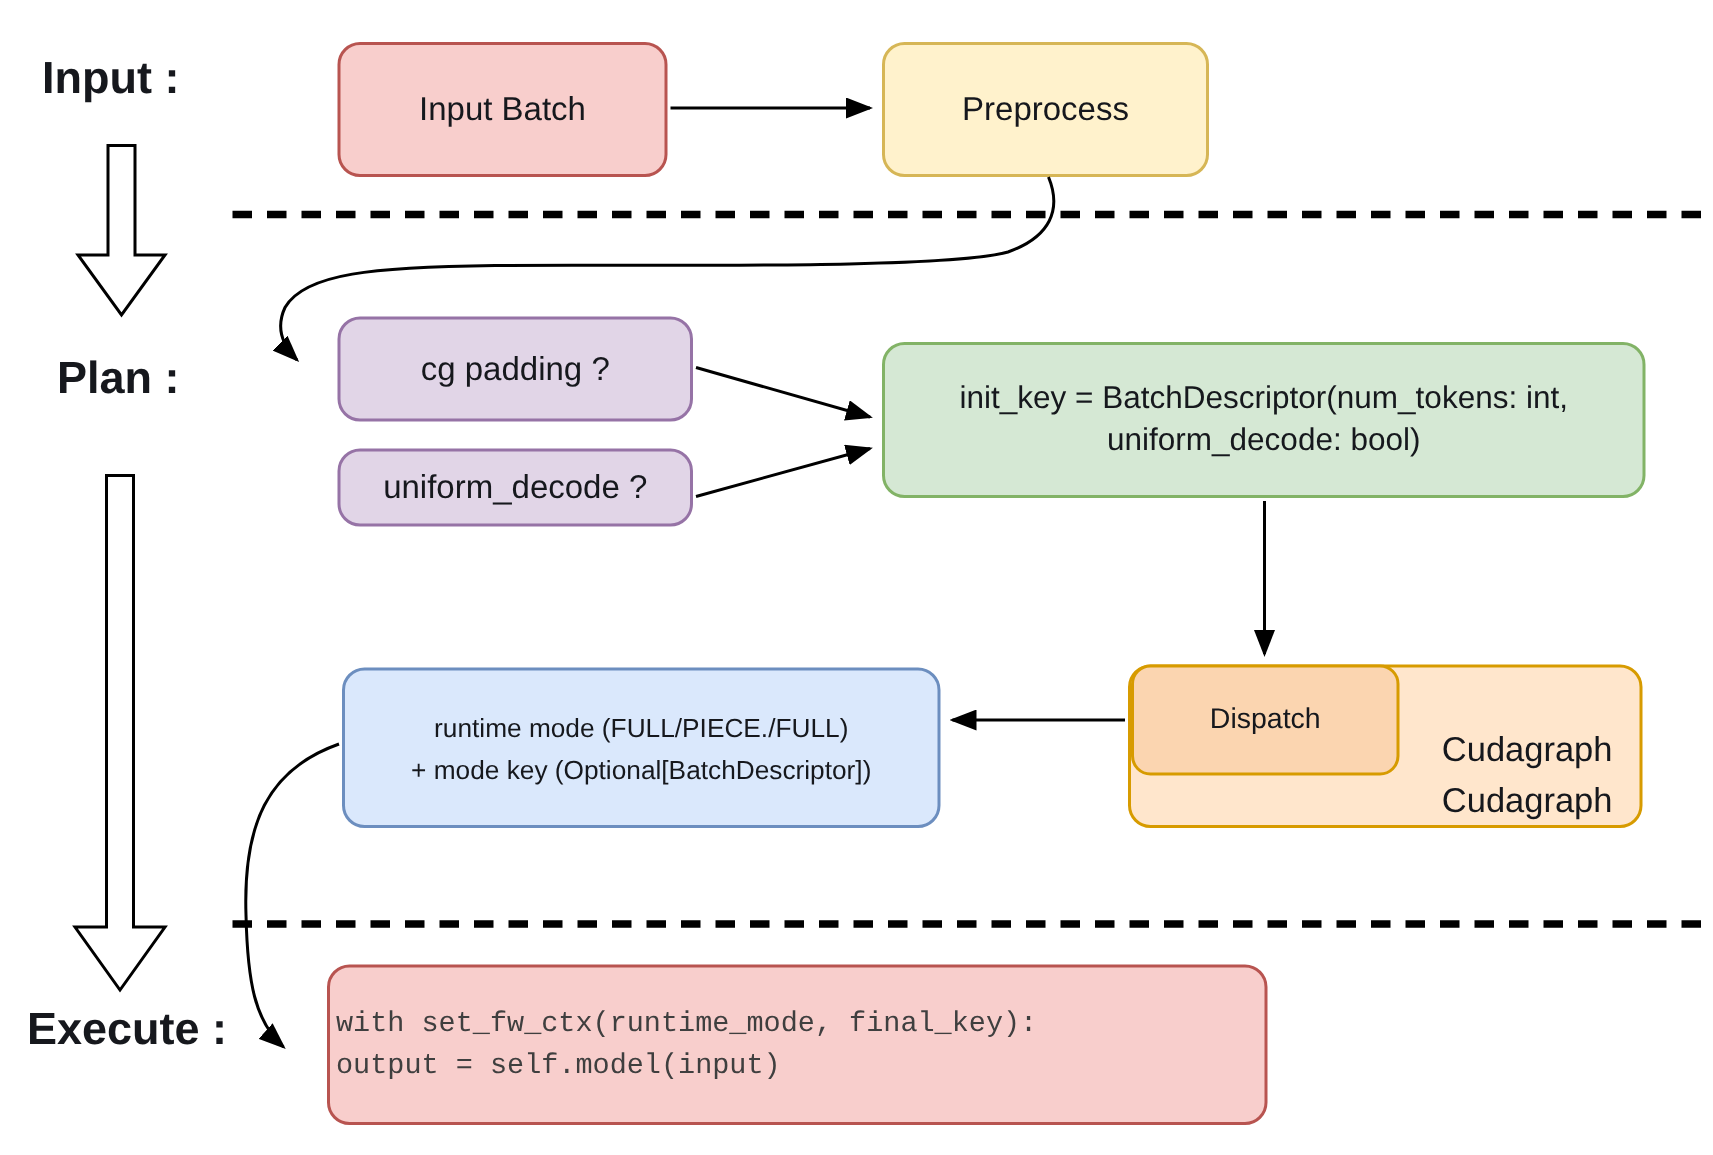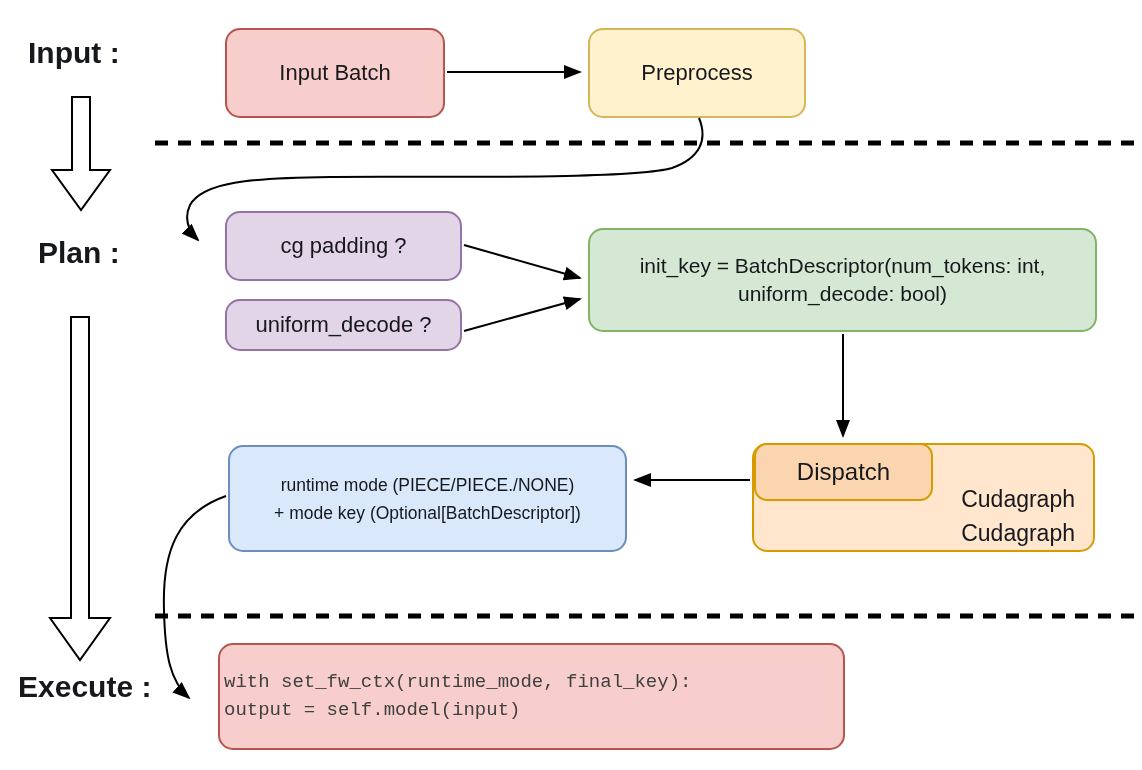--- a/index.html
+++ b/index.html
@@ -27,21 +27,21 @@
   .blue   { background:var(--blue-fill);   border-color:var(--blue-stroke); }
   .orange { background:var(--orange-fill); border-color:var(--orange-stroke); }
   .orange-inner { background:var(--orange-inner-fill); border-color:var(--orange-stroke); }
 
   #input-batch   { left:225px; top:28px;  width:220px; height:90px;  font-size:22px; }
   #preprocess    { left:588px; top:28px;  width:218px; height:90px;  font-size:22px; }
   #cg-padding    { left:225px; top:211px; width:237px; height:70px;  font-size:22px; }
   #uniform-decode{ left:225px; top:299px; width:237px; height:52px;  font-size:22px; }
   #init-key      { left:588px; top:228px; width:509px; height:104px; font-size:21px; }
   #dispatcher    { left:752px; top:443px; width:343px; height:109px; }
-  #dispatch      { left:754px; top:443px; width:179px; height:58px;  font-size:24px; border-radius:13px; }
+  #dispatch      { left:754px; top:443px; width:179px; height:74px;  font-size:19px; border-radius:13px; }
   #dispatcher-label { position:absolute; right:18px; top:0; height:100%; display:flex;
     flex-direction:column; justify-content:flex-end; font-size:23px; color:var(--text,#111);
     text-align:center; line-height:1.45; }
   #runtime-mode  { left:228px; top:445px; width:399px; height:107px; font-size:17.5px; line-height:1.6; }
   #code-box      { left:218px; top:643px; width:627px; height:107px;
     font-family:"Liberation Mono","DejaVu Sans Mono",monospace;
     font-size:19px; line-height:1.45; align-items:flex-start; justify-content:center;
     padding-left:4px; color:var(--code-text,#3f3f3f); text-align:left; }
   .code-line { white-space:pre; }
 
@@ -82,21 +82,21 @@
       <div>Cudagraph</div>
       <div>Cudagraph</div>
     </div>
   </div>
 
   <div id="dispatch" class="box orange-inner">
     <div>Dispatch</div>
   </div>
 
   <div id="runtime-mode" class="box blue">
-    <div>runtime mode (PIECE/PIECE./NONE)</div>
+    <div>runtime mode (FULL/PIECE./FULL)</div>
     <div>+ mode key (Optional[BatchDescriptor])</div>
   </div>
 
   <div id="code-box" class="box red">
     <div class="code-line">with set_fw_ctx(runtime_mode, final_key):</div>
     <div class="code-line">    output = self.model(input)</div>
   </div>
 
   <svg id="connector-layer" width="1142" height="770" viewBox="0 0 1142 770">
     <defs>

